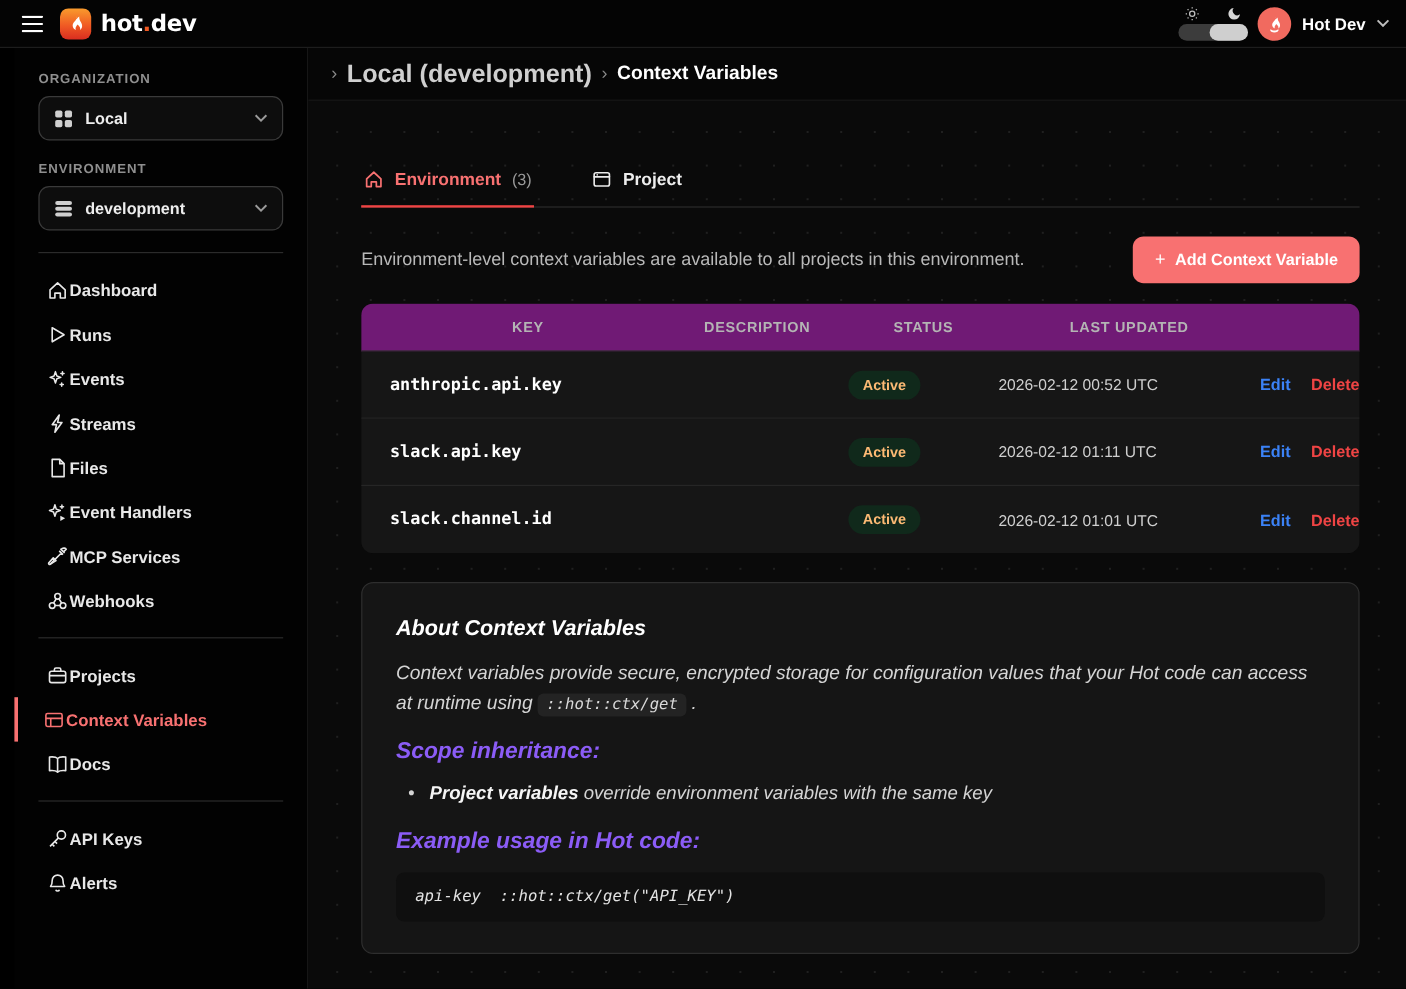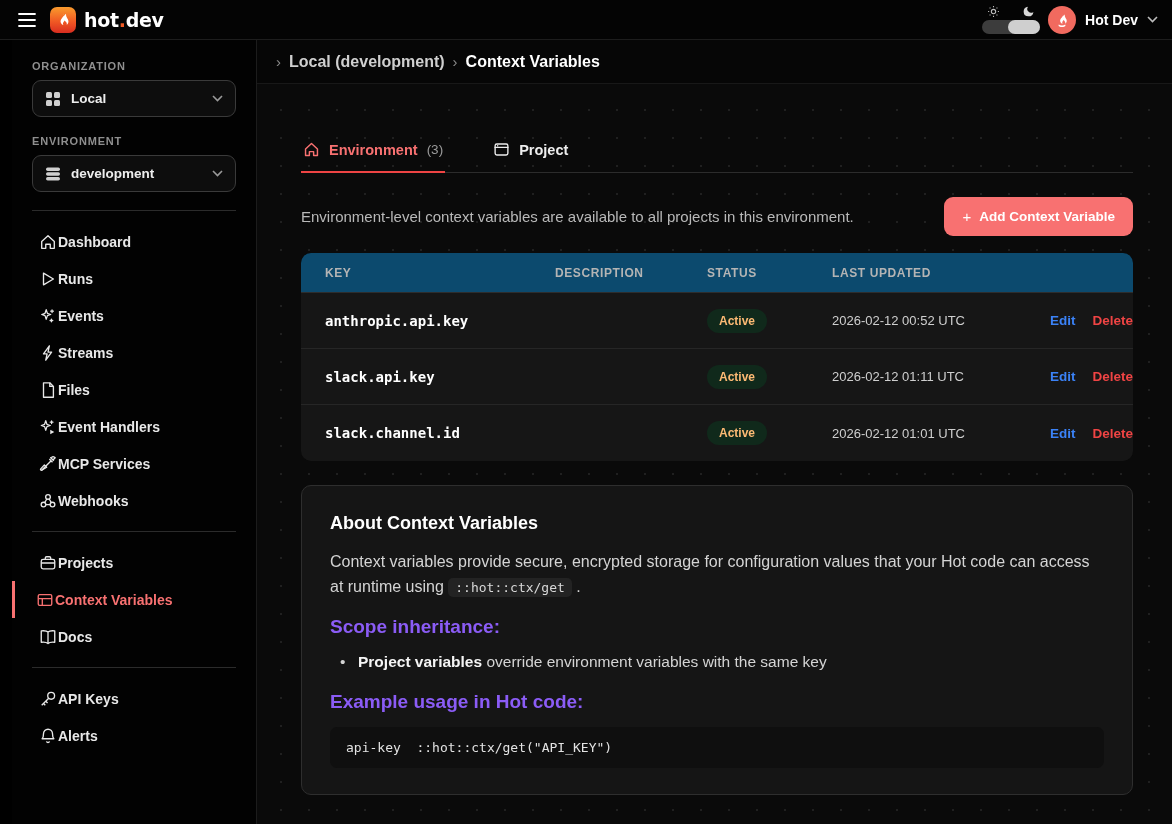--- a/index.html
+++ b/index.html
@@ -46,21 +46,21 @@
     color:#e8e8e8; font-size:14px; font-weight:bold; cursor:pointer; border-left:3px solid transparent;
   }
   .nav-item .icon { width:20px; display:flex; justify-content:center; }
   .nav-item.active { color:#f87171; border-left:3px solid #f87171; padding-left:20px; }
   .nav-item.active svg { stroke:#f87171; }
 
   
   .main { flex:1; display:flex; flex-direction:column; background:#0a0a0a; min-width:0; }
   .pageheader { height:44px; display:flex; align-items:center; gap:8px; padding:0 19px; background:#060606; border-bottom:1px solid #181818; }
   .crumb-sep { color:#8a8a8a; font-size:15px; }
-  .crumb-parent { color:#cfcfcf; font-weight:bold; font-size:16px; cursor:pointer; }
+  .crumb-parent { color:#cfcfcf; font-weight:bold; font-size:21px; cursor:pointer; }
   .crumb-current { color:#fff; font-weight:bold; font-size:16px; }
 
   .content {
     flex:1; padding:47px 39px 0 44px;
     background-image:radial-gradient(circle, #202020 1.1px, transparent 1.3px);
     background-size:28px 28px; background-position:10px 12px;
   }
 
   
   .tabs { display:flex; border-bottom:1px solid #2c2c2c; }
@@ -73,33 +73,33 @@
   .desc-text { color:#b9b9b9; font-size:15px; }
   .add-btn {
     margin-left:auto; background:#f87171; color:#fff; font-weight:bold; font-size:13.5px;
     border:none; border-radius:9px; padding:11px 18px; display:flex; align-items:center; gap:8px; cursor:pointer;
     font-family:"Liberation Sans", sans-serif;
   }
   .add-btn .plus { font-size:15px; font-weight:normal; }
 
   
   .table-card { margin-top:17px; border-radius:10px; overflow:hidden; background:#0c0c0c; }
-  .thead { display:grid; grid-template-columns:230px 152px 125px 218px 1fr; padding:0 24px; height:40px; align-items:center; background:#0c4a6e; border-bottom:1px solid #2d2d2d; }
+  .thead { display:grid; grid-template-columns:230px 152px 125px 218px 1fr; padding:0 24px; height:40px; align-items:center; background:#701a75; border-bottom:1px solid #2d2d2d;text-align:center; }
   .th { font-size:12px; font-weight:bold; letter-spacing:0.6px; color:#b4b4b4; }
   .trow { display:grid; grid-template-columns:230px 152px 125px 218px 1fr; padding:0 24px; height:56px; align-items:center; background:#161616; border-bottom:1px solid #262626; }
   .trow:last-child { border-bottom:none; }
   .tkey { font-family:"DejaVu Sans Mono", monospace; font-size:14px; font-weight:bold; color:#fff; }
   .badge { display:inline-block; background:#10291b; color:#fdba74; font-size:12px; font-weight:bold; padding:5px 12px; border-radius:12px; width:fit-content; }
   .tdate { font-size:13px; color:#cfcfcf; }
   .actions { display:flex; justify-content:flex-end; gap:17px; }
   .link-edit { color:#3b82f6; font-weight:bold; font-size:13.5px; cursor:pointer; }
   .link-delete { color:#ef4444; font-weight:bold; font-size:13.5px; cursor:pointer; }
 
   
-  .about-card { margin-top:24px; background:#151515; border:1px solid #2e2e2e; border-radius:10px; padding:27px 28px 26px 28px; }
+  .about-card { margin-top:24px; background:#151515; border:1px solid #2e2e2e; border-radius:10px; padding:27px 28px 26px 28px;font-style:italic; }
   .about-title { font-size:18px; font-weight:bold; color:#fff; margin-bottom:16px; }
   .about-p { font-size:16px; color:#d4d4d4; line-height:1.55; margin-bottom:14px; max-width:790px; }
   .inline-code { font-family:"DejaVu Sans Mono", monospace; font-size:13px; color:#d9d9d9; background:#232323; padding:2px 7px; border-radius:5px; }
   .about-sub { font-size:19px; font-weight:bold; color:#8b5cf6; margin:16px 0 10px 0; }
   .about-ul { list-style:none; margin:0 0 6px 6px; }
   .about-ul li { font-size:15.5px; color:#d4d4d4; line-height:1.75; padding-left:22px; position:relative; }
   .about-ul li::before { content:"•"; position:absolute; left:4px; color:#d4d4d4; }
   .about-ul b { color:#f5f5f5; }
   .code-block { margin-top:14px; background:#0f0f0f; border-radius:7px; padding:13px 16px; font-family:"DejaVu Sans Mono", monospace; font-size:13px; color:#e3e3e3; white-space:pre; }
 </style>

